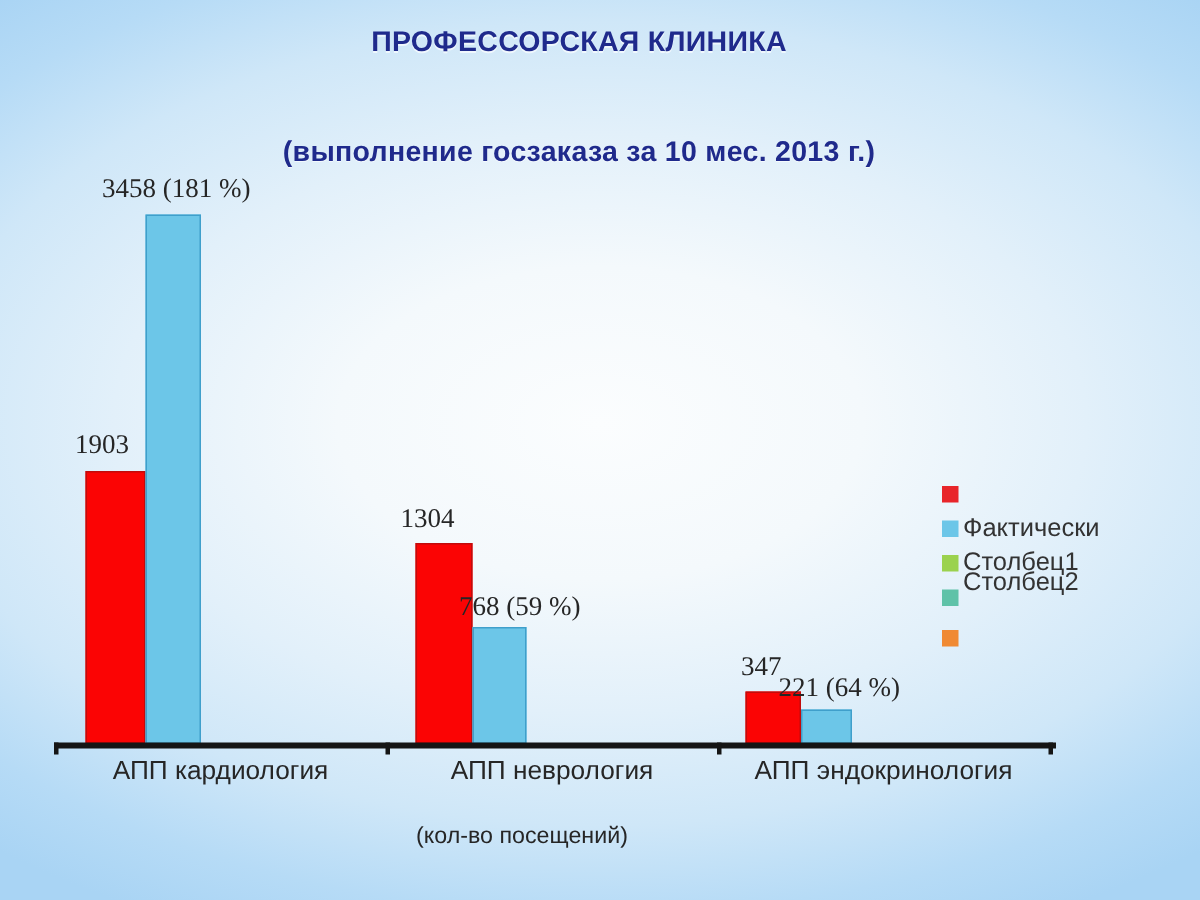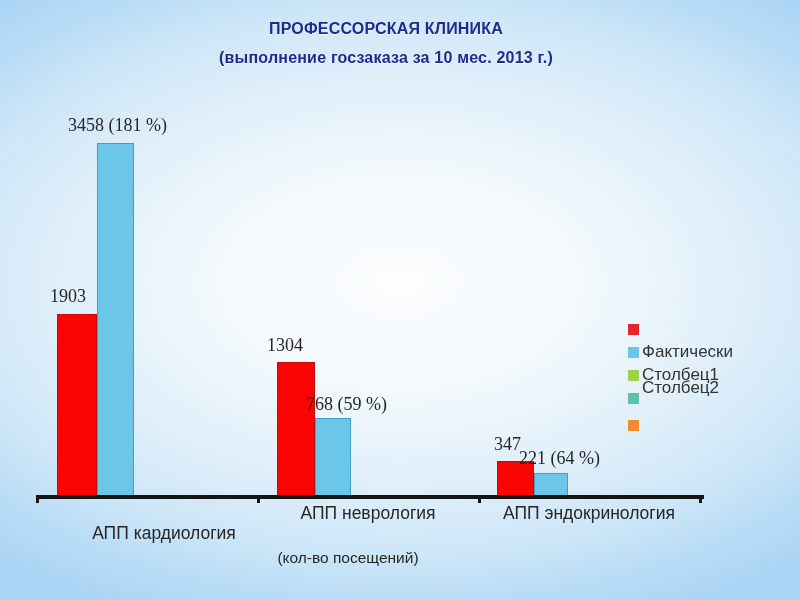--- a/index.html
+++ b/index.html
@@ -30,27 +30,27 @@
 
   
   .title-block {
     position: absolute;
     left: 0;
     top: 14px;
     width: 772px;
     text-align: center;
     color: #1f2a8c;
     font-weight: bold;
-    font-size: 16px;
+    font-size: 19px;
     line-height: 29px;
     letter-spacing: 0.2px;
     text-shadow: 0 1px 0 rgba(255,255,255,0.65);
   }
   .title-line1 { display: block; }
-  .title-line2 { display: block; }
+  .title-line2 { display: block; margin-top: 44px; }
 
   
   .side-caption {
     position: absolute;
     left: 352px;
     top: 146px;
     width: 396px;
     text-align: center;
     color: #1f2a8c;
     font-weight: bold;
@@ -183,21 +183,21 @@
     <div class="bar fact" style="left:534px; top:473px; width:34px; height:23px;"></div>
     <div class="dlabel" style="left:494px; top:434px;">347</div>
     <div class="dlabel" style="left:519px; top:448px;">221 (64 %)</div>
 
     <div class="axis-line"></div>
     <div class="axis-tick" style="left:36px;"></div>
     <div class="axis-tick" style="left:257px;"></div>
     <div class="axis-tick" style="left:478px;"></div>
     <div class="axis-tick" style="left:699px;"></div>
 
-    <div class="cat-label" style="left:53px; width:222px;margin-top:20px;">АПП кардиология</div>
+    <div class="cat-label" style="left:36px; width:222px;">АПП кардиология</div>
     <div class="cat-label" style="left:257px; width:222px;">АПП неврология</div>
     <div class="cat-label" style="left:478px; width:222px;">АПП эндокринология</div>
   </div>
 
   <div id="legend">
     <div class="legend-row r0">
       <span class="legend-swatch" style="background:#e8252a;"></span>
     </div>
     <div class="legend-row r1">
       <span class="legend-swatch" style="background:#6cc6e8;"></span>

